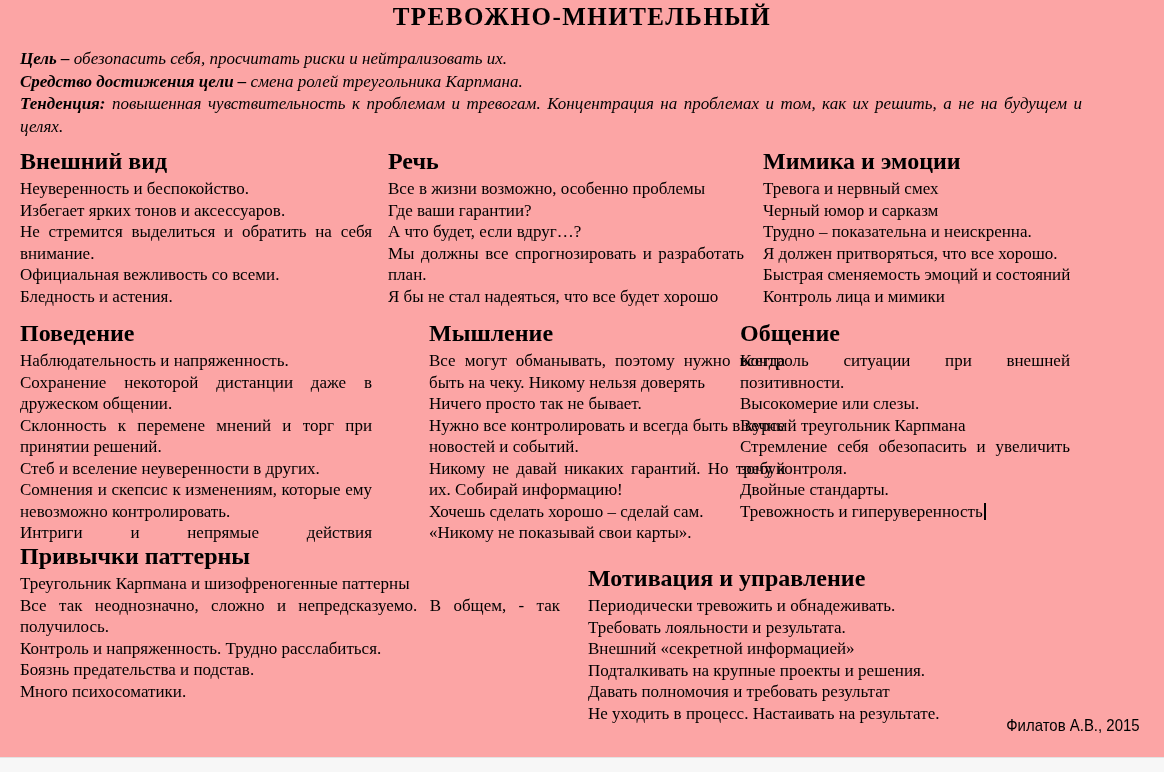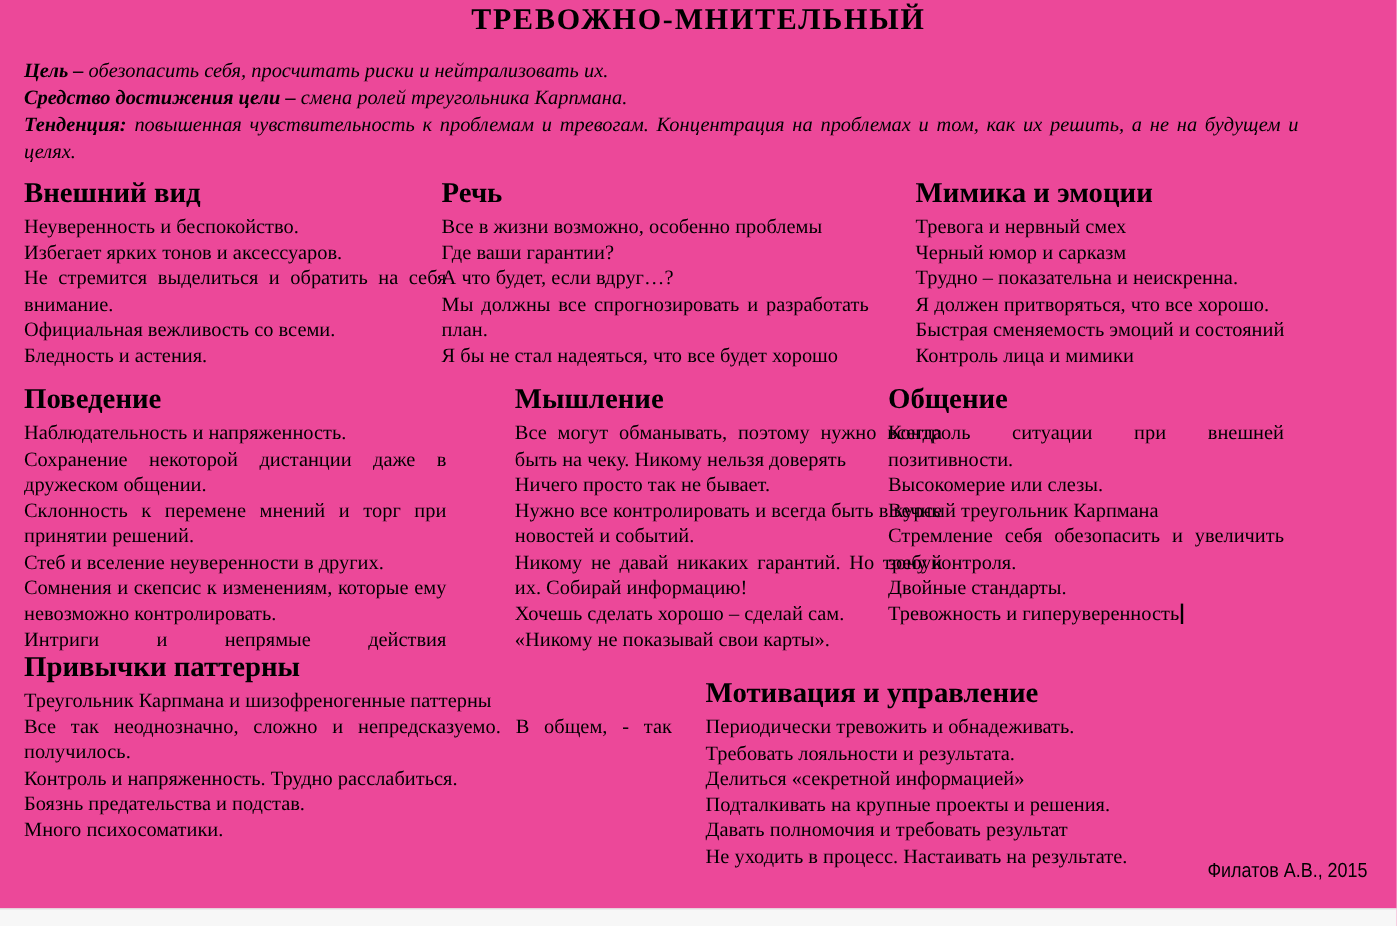--- a/index.html
+++ b/index.html
@@ -11,21 +11,21 @@
     width: 1164px;
     height: 772px;
     font-family: "Liberation Serif", serif;
     color: #000000;
     position: relative;
     overflow: hidden;
   }
   .page {
     position: absolute;
     inset: 0;
-    background: #ec4899;
+    background: #fca5a5;
   }
   .doc-title {
     margin: 0;
     position: absolute;
     top: 3px;
     left: 0;
     width: 100%;
     text-align: center;
     font-size: 25px;
     font-weight: bold;
@@ -65,21 +65,21 @@
   .caret {
     display: inline-block;
     width: 2px;
     height: 17px;
     background: #000;
     vertical-align: -3px;
     margin-left: 1px;
   }
 
   .pos-0 { left: 20px;  top: 150px; width: 352px; }
-  .pos-1 { left: 368px; top: 150px; width: 356px; }
+  .pos-1 { left: 388px; top: 150px; width: 356px; }
   .pos-2 { left: 763px; top: 150px; width: 330px; }
   .pos-3 { left: 20px;  top: 322px; width: 352px; }
   .pos-4 { left: 390px; top: 322px; width: 356px; margin-left: 39px; }
   .pos-5 { left: 740px; top: 322px; width: 330px; }
   .pos-6 { left: 20px;  top: 545px; width: 540px; }
   .pos-7 { left: 588px; top: 567px; width: 520px; }
 
   .author-credit {
     position: absolute;
     top: 716px;
@@ -171,21 +171,21 @@
       <div class="item"><span>Треугольник Карпмана и шизофреногенные паттерны</span></div>
       <div class="item"><span>Все так неоднозначно, сложно и непредсказуемо. В общем, - так получилось.</span></div>
       <div class="item"><span>Контроль и напряженность. Трудно расслабиться.</span></div>
       <div class="item"><span>Боязнь предательства и подстав.</span></div>
       <div class="item"><span>Много психосоматики.</span></div>
     </section>
   <section class="sec pos-7">
       <h2 class="sec-title">Мотивация и управление</h2>
       <div class="item"><span>Периодически тревожить и обнадеживать.</span></div>
       <div class="item"><span>Требовать лояльности и результата.</span></div>
-      <div class="item"><span>Делиться «секретной информацией»</span></div>
+      <div class="item"><span>Внешний «секретной информацией»</span></div>
       <div class="item"><span>Подталкивать на крупные проекты и решения.</span></div>
       <div class="item"><span>Давать полномочия и требовать результат</span></div>
       <div class="item"><span>Не уходить в процесс. Настаивать на результате.</span></div>
     </section>
 
   <div class="author-credit">Филатов А.В., 2015</div>
 
   <div class="bottom-bar"></div>
 
 </div>

